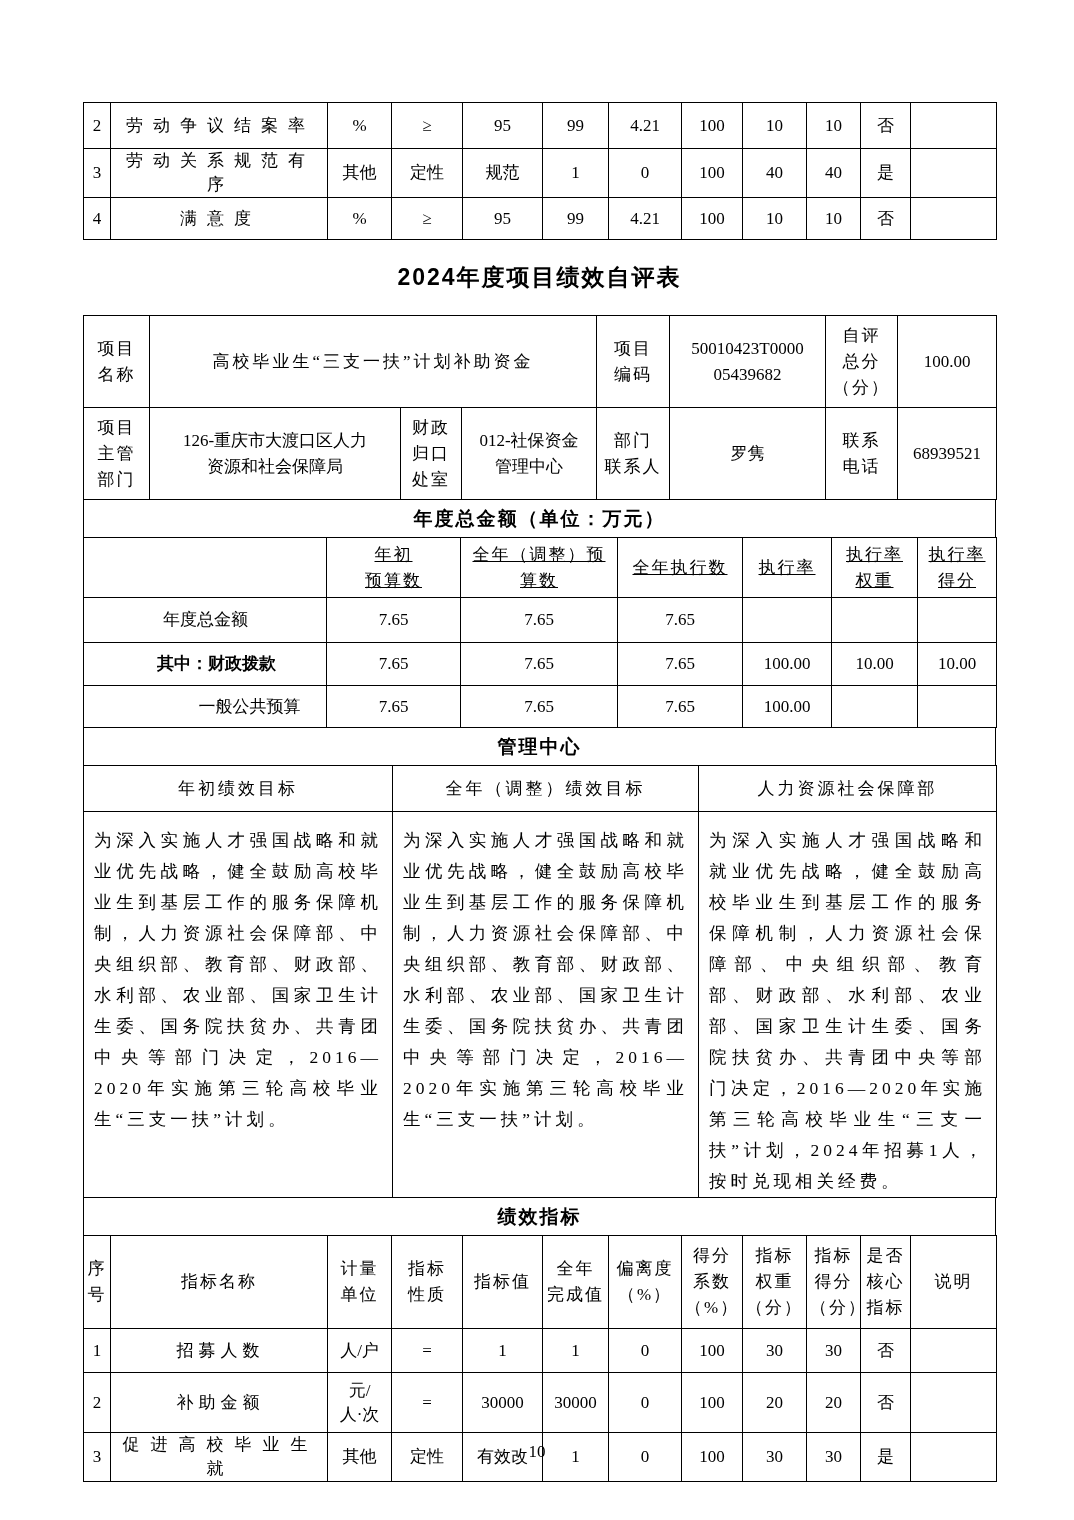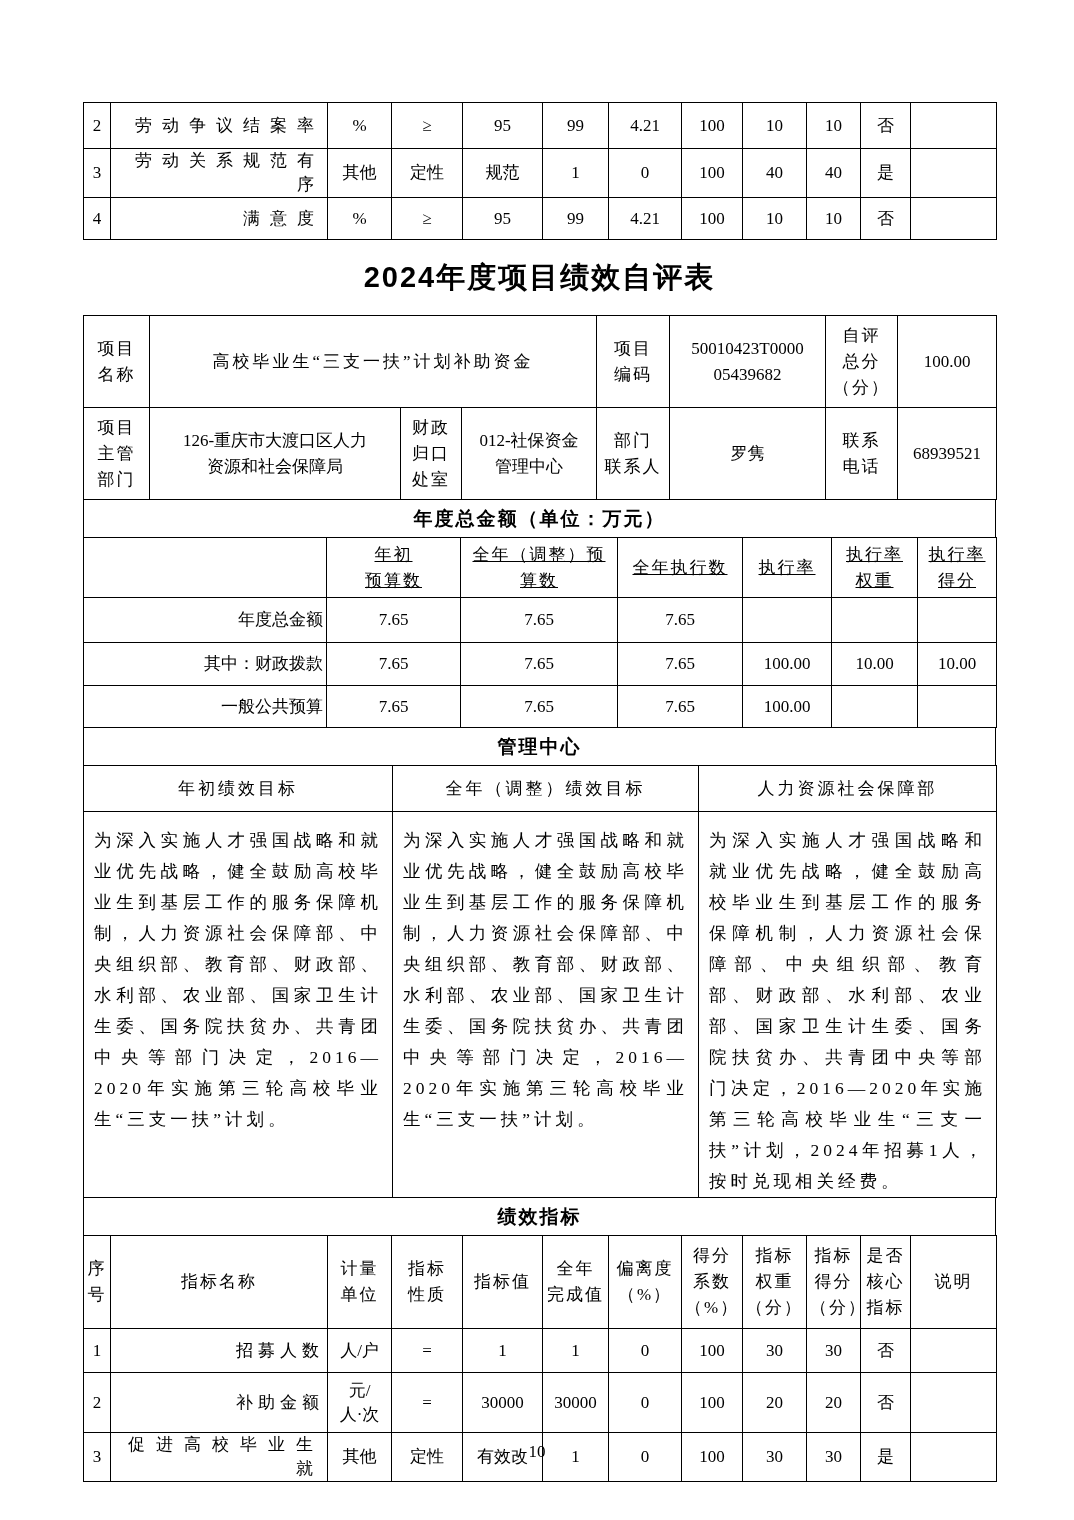--- a/index.html
+++ b/index.html
@@ -8,33 +8,33 @@
   .content{position:absolute;left:83px;top:0;width:913px;}
   .spacer-top{height:102px;}
   table.grid{border-collapse:collapse;table-layout:fixed;width:913px;margin:0;}
   .stack table.grid{margin-top:-1px;}
   td,th{border:1px solid #000;padding:0 3px;text-align:center;vertical-align:middle;
         font-size:17px;font-weight:normal;overflow:hidden;white-space:pre-line;
         box-sizing:border-box;line-height:24px;}
   th{letter-spacing:2px;line-height:26px;}
   .doc-title{margin:0;height:76px;line-height:74px;text-align:center;
              font-family:"Liberation Sans","DejaVu Sans",sans-serif;
-             font-weight:bold;font-size:29px;letter-spacing:2px;}
+             font-weight:bold;font-size:23px;letter-spacing:2px;}
   .section-cell{font-family:"Liberation Sans","DejaVu Sans",sans-serif;
                 font-weight:bold;font-size:19px;height:38px;letter-spacing:2px;}
   
-  .name-cell{text-align:right;padding-left:6px;}
+  .name-cell{text-align:center;padding-left:6px;}
   .cont-table .name-cell{letter-spacing:10px;}
   .ind-table .name-cell{letter-spacing:5px;}
   .ind-table .spread{letter-spacing:11px;}
   
   .info-table td{line-height:26px;}
   .info-table .lbl{letter-spacing:2px;}
   
-  .funding-table .row-label{text-align:right;}
+  .funding-table .row-label{text-align:center;}
   
   .goals-head td{height:46px;letter-spacing:3px;}
   .goals-body td{vertical-align:top;text-align:justify;padding:13px 10px 0 10px;
                  font-size:17.5px;line-height:31px;letter-spacing:4px;height:330px;}
   .page-number{position:absolute;left:0;top:1442px;width:100%;text-align:center;
                font-size:17px;}
 </style>
 </head>
 <body>
 
@@ -190,21 +190,21 @@
             <tr style="height: 45px;">
               <td class="row-label" style="padding-left: 4px;">年度总金额</td>
               <td>7.65</td>
               <td>7.65</td>
               <td>7.65</td>
               <td></td>
               <td></td>
               <td></td>
             </tr>
             <tr style="height: 43px;">
-              <td class="row-label" style="padding-left: 26px;">其中：财政拨款</td>
+              <td class="row-label" style="padding-left: 26px; font-weight: bold;">其中：财政拨款</td>
               <td>7.65</td>
               <td>7.65</td>
               <td>7.65</td>
               <td>100.00</td>
               <td>10.00</td>
               <td>10.00</td>
             </tr>
             <tr style="height: 42px;">
               <td class="row-label" style="padding-left: 92px;">一般公共预算</td>
               <td>7.65</td>

